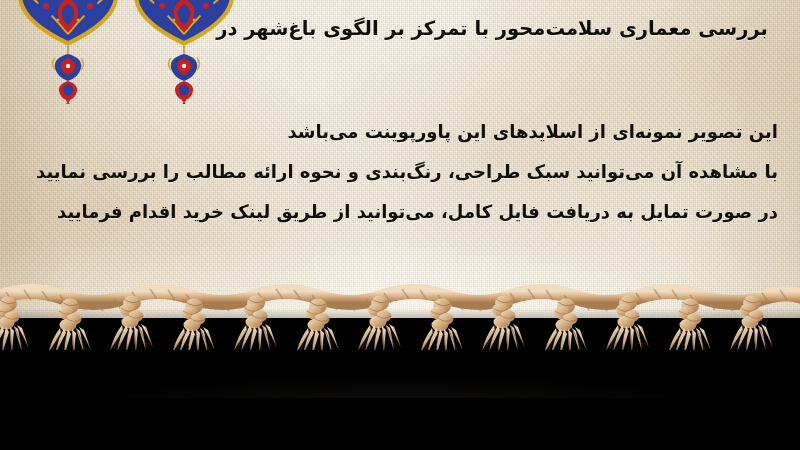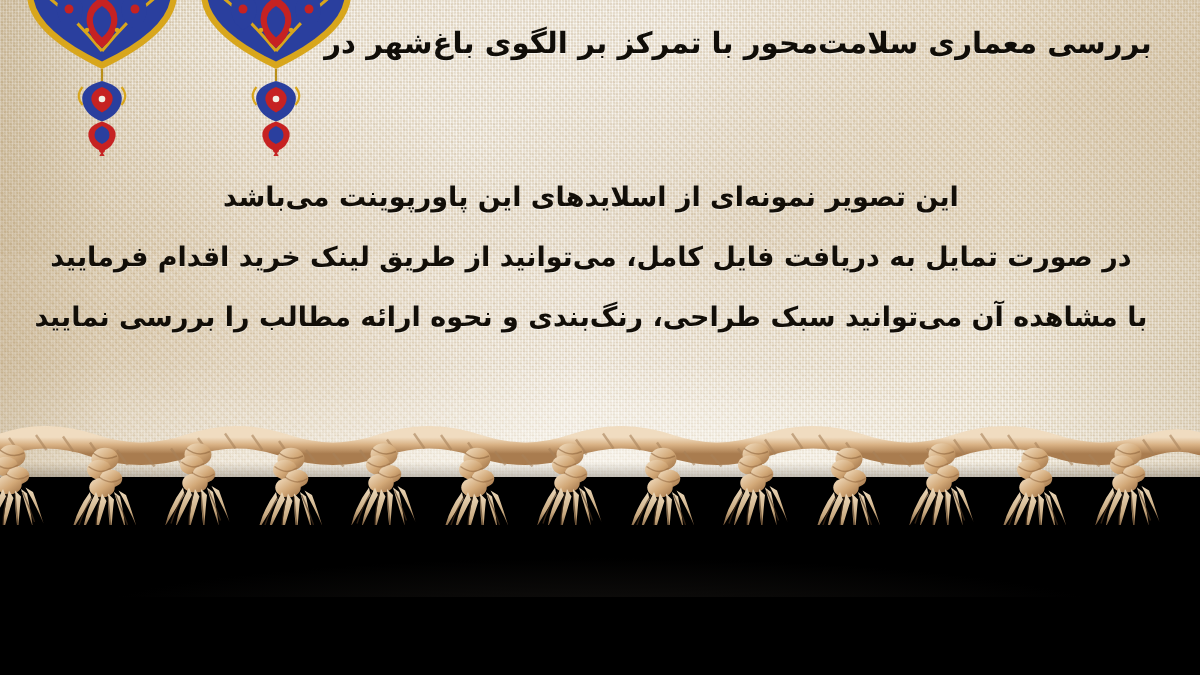--- a/index.html
+++ b/index.html
@@ -82,21 +82,21 @@
     text-shadow:0 1px 0 rgba(255,255,255,.45);
   }
   .title-line.l2{ white-space:normal; }
 
   
   .body-block{
     position:absolute;
     right:22px;top:112px;
     width:768px;
     direction:rtl;
-    text-align:center;
+    text-align:right;
   }
   .body-line{
     font-family:"DejaVu Sans","Liberation Sans",sans-serif;
     font-size:18px;
     font-weight:700;
     color:#120e08;
     line-height:40px;
     white-space:nowrap;
     text-shadow:0 1px 0 rgba(255,255,255,.4);
   }
@@ -183,22 +183,22 @@
       <use href="#pend"></use>
     </svg>
   </div>
 
   <div class="title-block">
     <div class="title-line l1">بررسی معماری سلامت‌محور با تمرکز بر الگوی باغ‌شهر در</div>
   </div>
 
   <div class="body-block">
     <div class="body-line">این تصویر نمونه‌ای از اسلایدهای این پاورپوینت می‌باشد</div>
+    <div class="body-line">با مشاهده آن می‌توانید سبک طراحی، رنگ‌بندی و نحوه ارائه مطالب را بررسی نمایید</div>
     <div class="body-line">در صورت تمایل به دریافت فایل کامل، می‌توانید از طریق لینک خرید اقدام فرمایید</div>
-    <div class="body-line">با مشاهده آن می‌توانید سبک طراحی، رنگ‌بندی و نحوه ارائه مطالب را بررسی نمایید</div>
   </div>
 
   <div class="band-shadow"></div>
   <div class="black-band"></div>
 
   <svg class="fringe" viewBox="0 0 800 66" preserveAspectRatio="none" xmlns="http://www.w3.org/2000/svg">
     <defs>
       <linearGradient id="ropeG" x1="0" y1="0" x2="0" y2="1">
         <stop offset="0%" stop-color="#f0dcc0"></stop>
         <stop offset="45%" stop-color="#d9b285"></stop>

